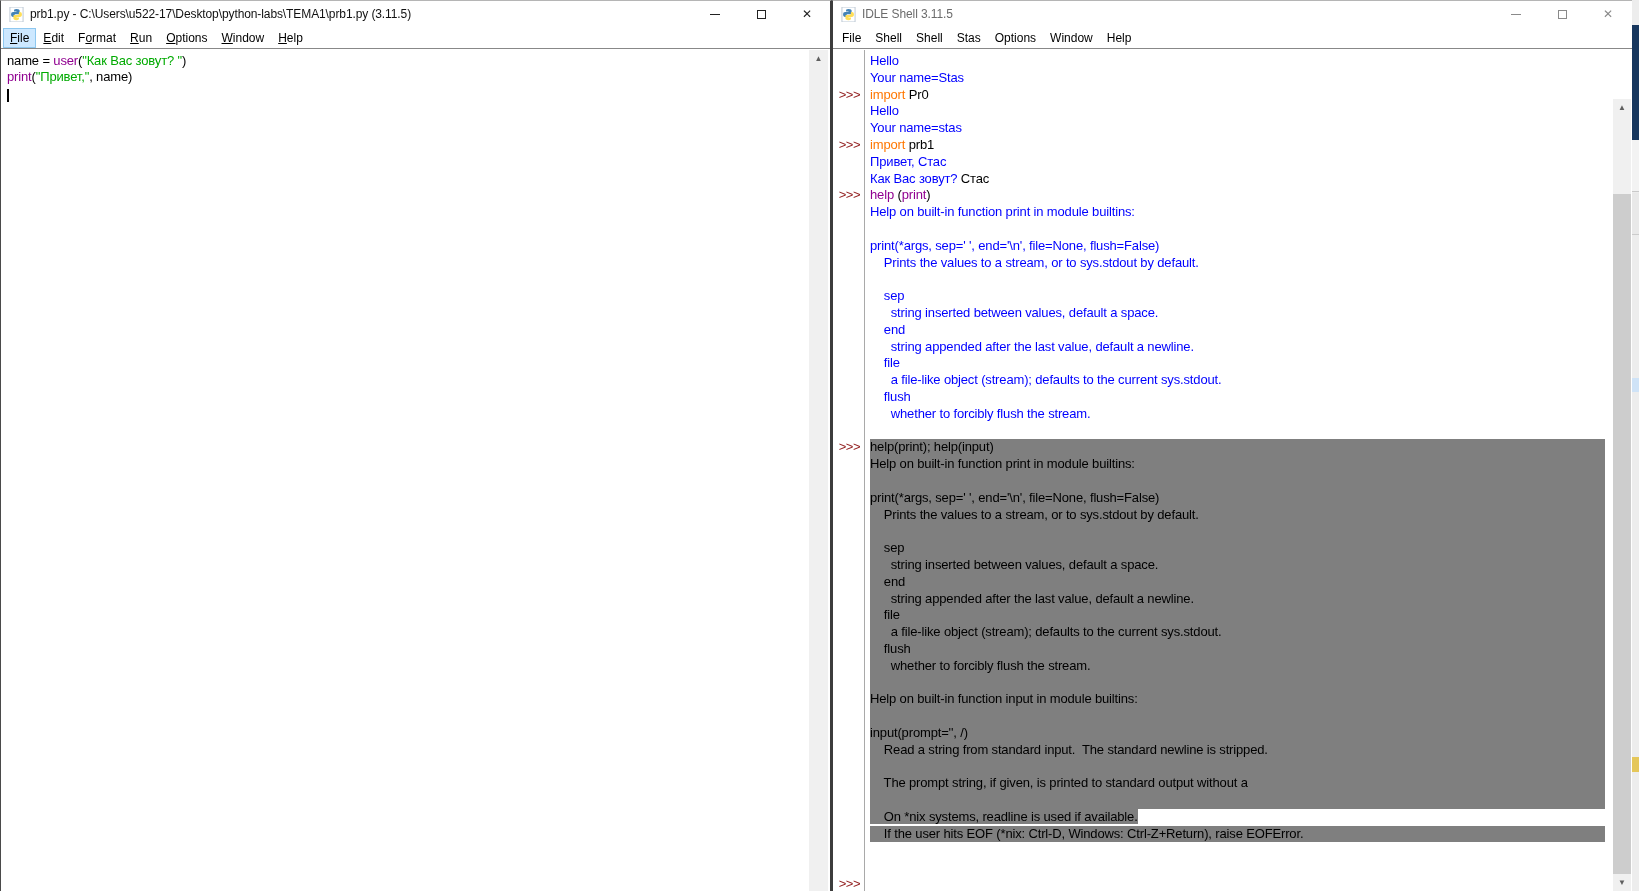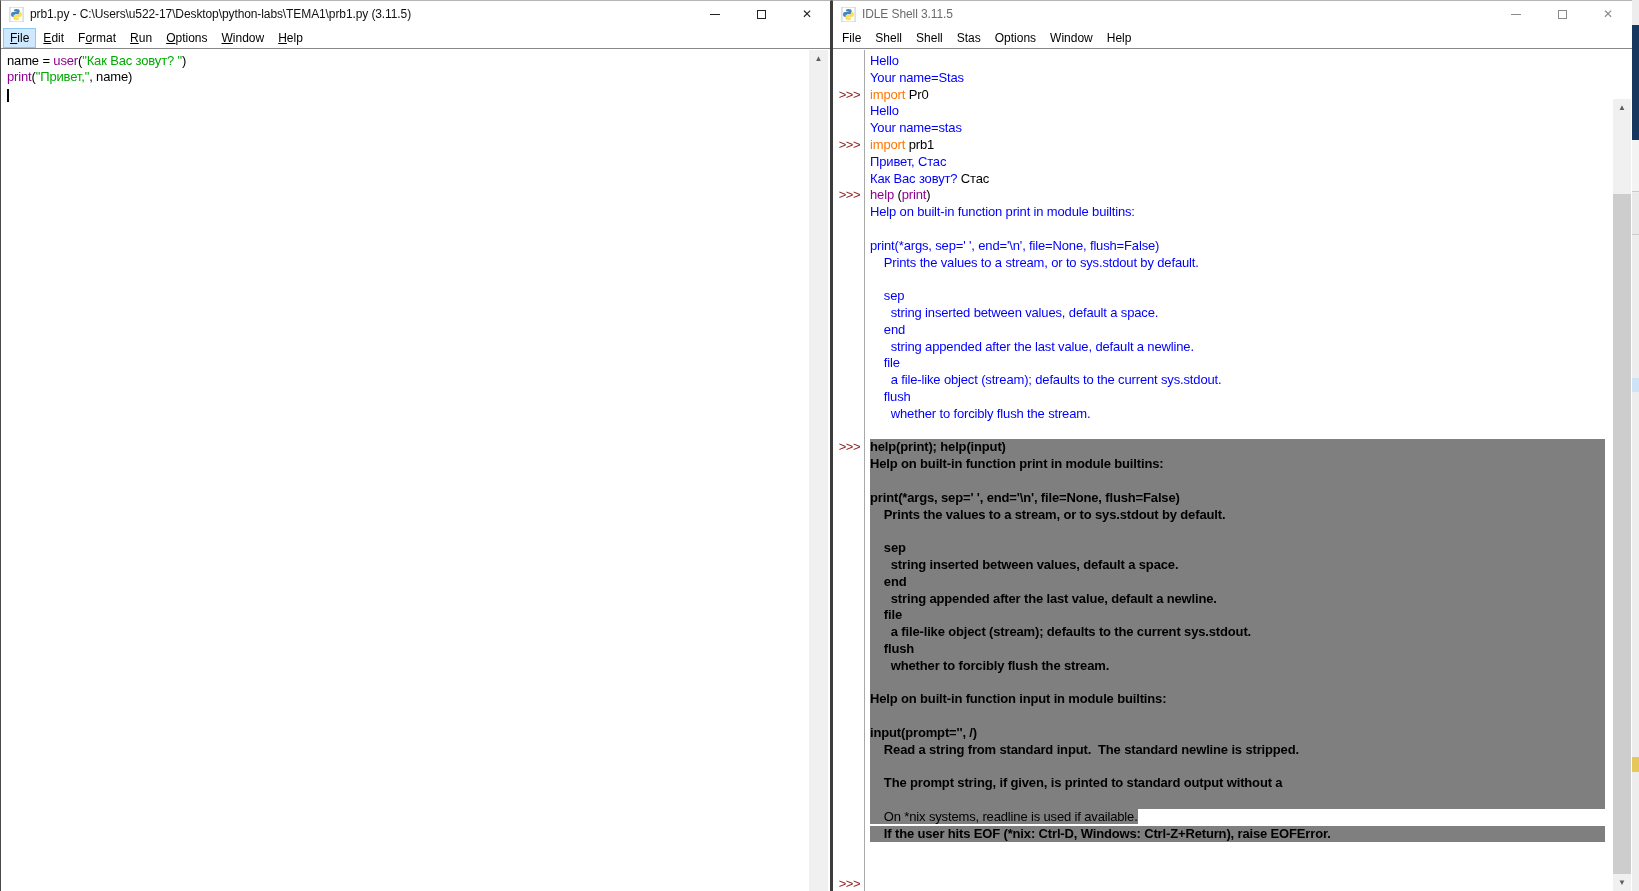--- a/index.html
+++ b/index.html
@@ -34,21 +34,21 @@
   .caret{position:absolute;left:5px;top:36px;width:1.5px;height:13px;background:#000;}
   
   .shell{position:absolute;left:0;right:0;top:49px;bottom:0;background:#fff;}
   .prompt-sidebar{position:absolute;left:1px;top:0;bottom:0;width:31px;background:#fff;
                   border-right:1px solid #a9a9a9;}
   .prompt{position:absolute;right:4px;font-size:13px;line-height:16.8px;
           color:var(--prompt,#932020);letter-spacing:-0.5px;white-space:pre;}
   .shell-text{position:absolute;left:33px;right:26px;top:0;bottom:0;padding:3px 8px 0 4px;
               font-size:13px;letter-spacing:-0.15px;}
   .row{height:16.8px;line-height:16.8px;white-space:pre;}
-  .row.sel{background:var(--selbg,#7f7f7f);font-weight:bold;}
+  .row.sel{background:var(--selbg,#7f7f7f);}
   .row.sel span{color:#000 !important;}
   .row .selpart{background:var(--selbg,#7f7f7f);color:#000 !important;}
   .c-o{color:var(--stdout,#0000ff);} .c-k{color:var(--keyword,#ff7700);}
   .c-b{color:var(--builtin,#900090);} .c-t{color:#000;} .c-s{color:var(--string,#00aa00);}
   
   .vscroll{position:absolute;top:49px;bottom:0;width:19px;background:#f0f0f0;}
   .win-left .vscroll{right:2px;}
   .win-right .vscroll{right:8px;width:18px;}
   .sb-arrow{position:absolute;left:0;right:0;height:17px;display:flex;align-items:center;
             justify-content:center;color:#5f5f5f;font-size:8px;background:#f0f0f0;}

